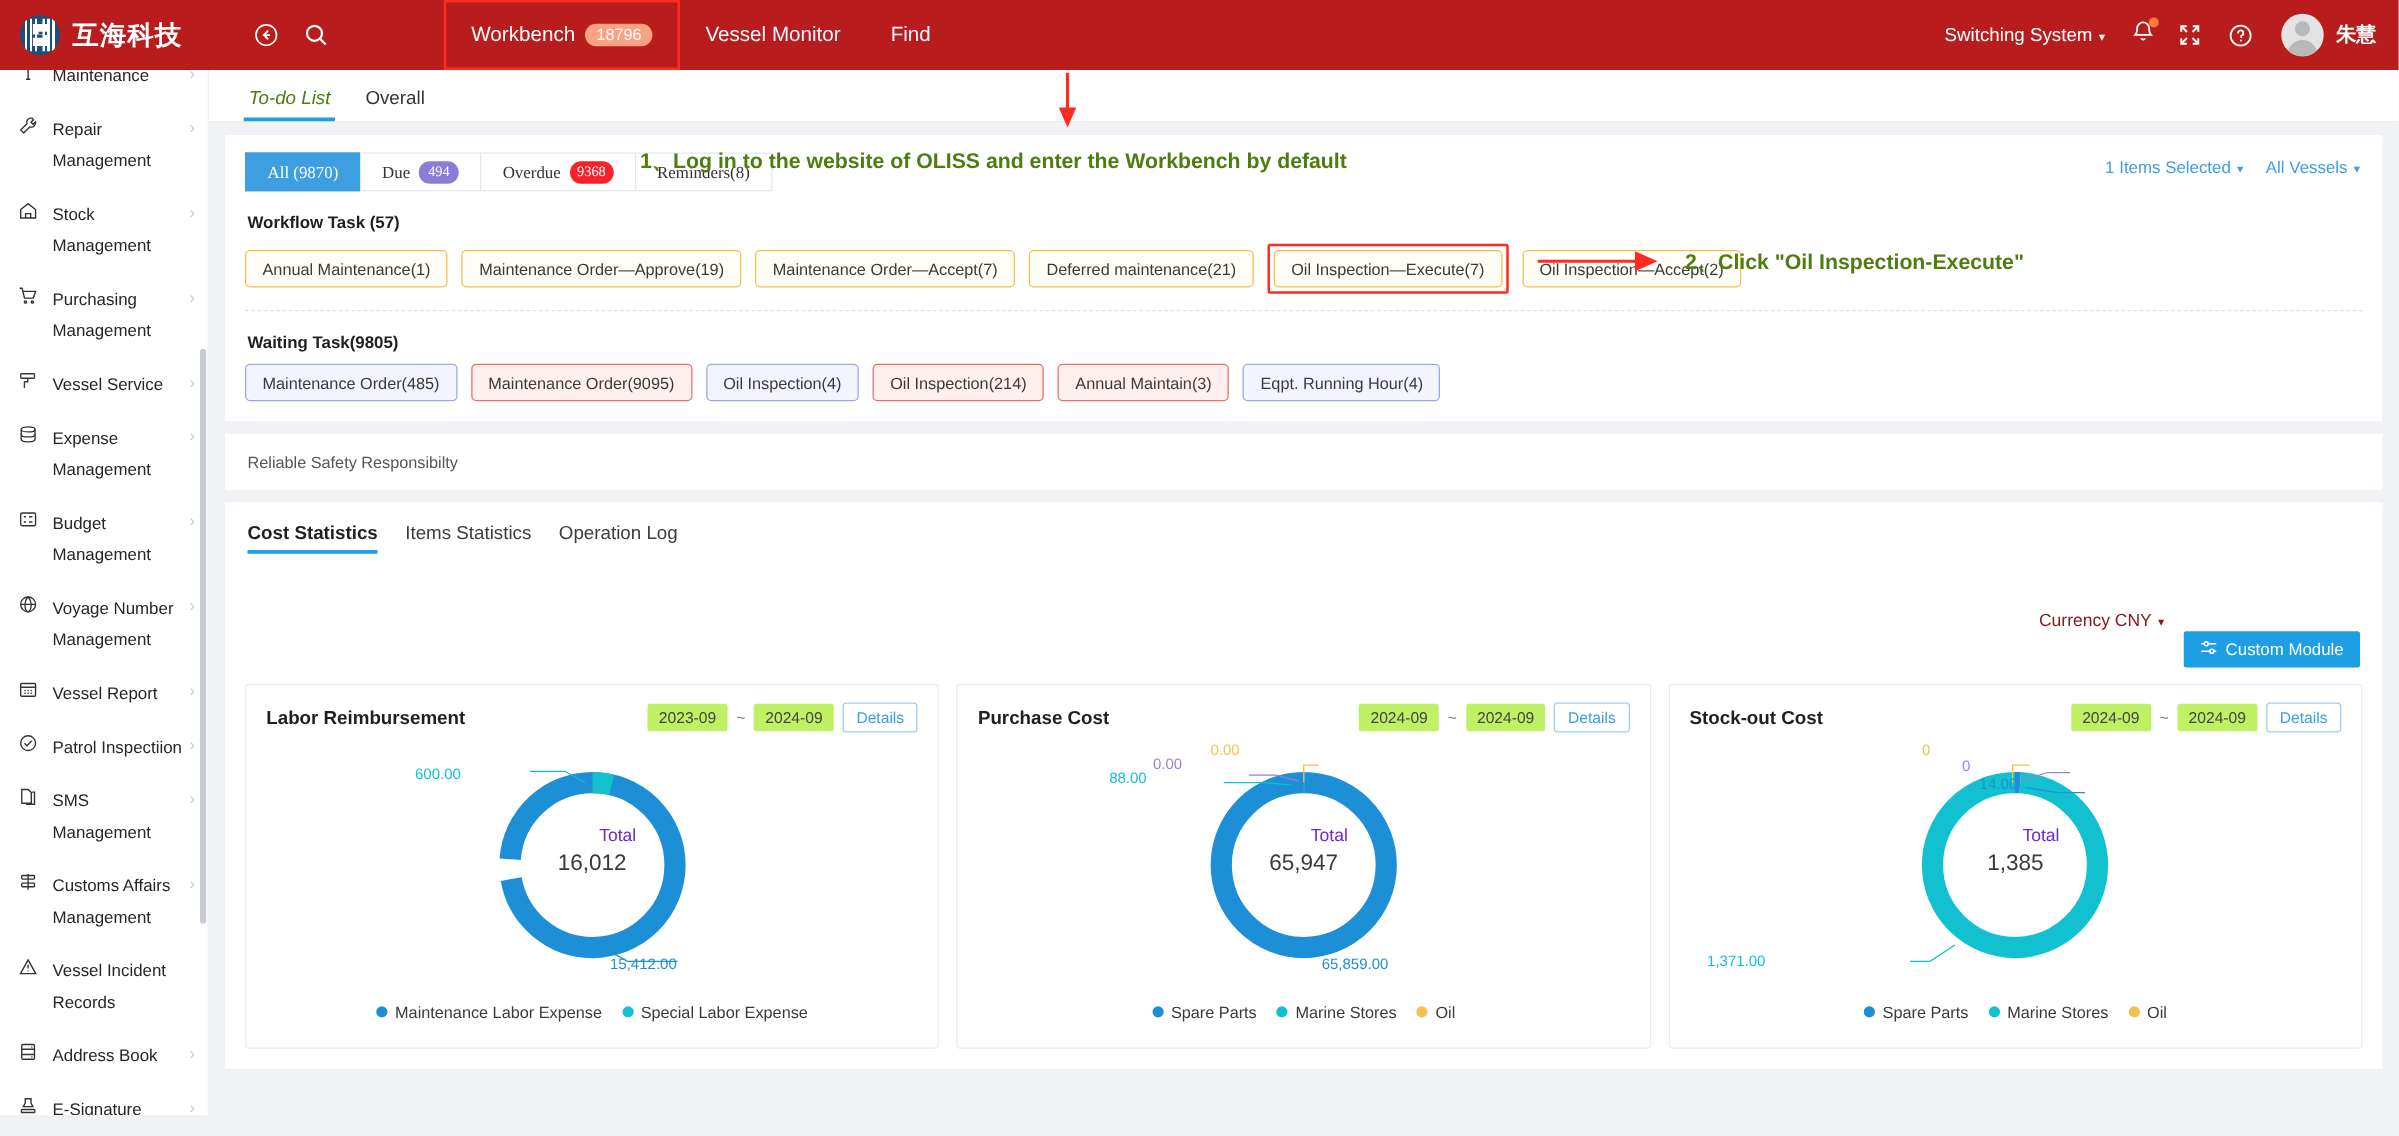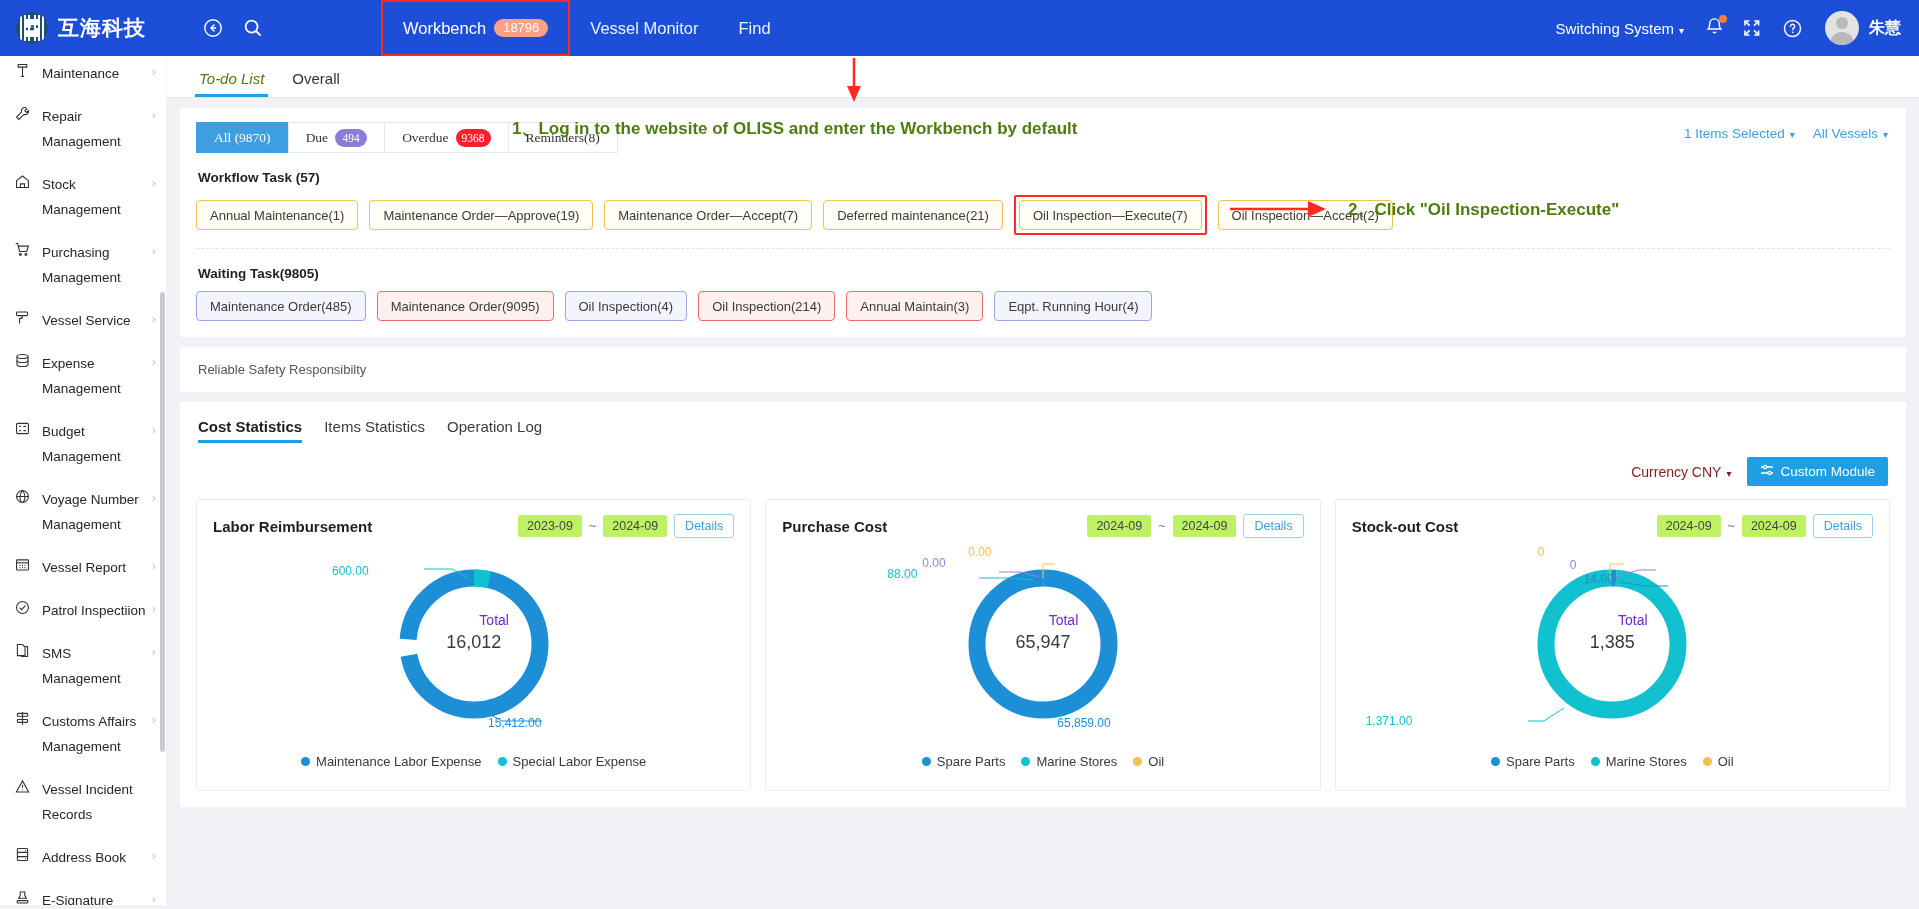--- a/index.html
+++ b/index.html
@@ -7,21 +7,21 @@
     width: 1919px; height: 909px;
     font-family: "Liberation Sans", sans-serif;
     background: #f0f2f5;
     overflow: hidden;
   }
   body { position: relative; }
 
   
   .header {
     position: absolute; top: 0; left: 0; width: 1919px; height: 56px;
-    background: #1d4ed8; display: flex; align-items: center; z-index: 20;
+    background: #b91c1c; display: flex; align-items: center; z-index: 20;
   }
   .brand { display: flex; align-items: center; margin-left: 16px; width: 170px; }
   .brand-logo {
     width: 32px; height: 32px; border-radius: 50%;
     background: #1f4e79; position: relative; overflow: hidden;
     display: inline-block;
   }
   .brand-logo::before {
     content: ""; position: absolute; left: 4px; top: 3px;
     width: 10px; height: 26px;
@@ -39,21 +39,21 @@
   }
   .brand-name {
     color: #fff; font-size: 21px; font-weight: bold; margin-left: 10px;
     letter-spacing: 1px;
   }
   .hdr-icon-btn {
     width: 26px; height: 26px; margin-left: 14px; color: #fff;
     display: flex; align-items: center; justify-content: center; cursor: pointer;
   }
   .hdr-icon-btn svg { display: block; }
-  .hdr-nav { display: flex; align-items: center; margin-left: 115px; height: 56px; }
+  .hdr-nav { display: flex; align-items: center; margin-left: 89px; height: 56px; }
   .nav-item {
     color: #e8f6ff; font-size: 16.5px; padding: 0 20px; height: 56px;
     display: flex; align-items: center; cursor: pointer; white-space: nowrap;
   }
   .nav-item.active { color: #ffffff; font-weight: normal; }
   .nav-wrap-active {
     position: relative; display: flex; align-items: center; height: 56px;
     border: 2.5px solid #ff2a21; box-sizing: border-box;
   }
   .nav-badge {
@@ -80,21 +80,21 @@
     width: 12px; height: 12px; border-radius: 50%; background: #b9b9b9;
   }
   .avatar::after {
     content: ""; position: absolute; left: 5px; top: 21px;
     width: 24px; height: 16px; border-radius: 12px 12px 0 0; background: #b9b9b9;
   }
   .user-name { font-size: 16px; margin-left: 10px; font-weight: bold; font-family: Liberation Serif, serif; }
 
   
   .sidebar {
-    position: absolute; top: 52px; left: 0; width: 167px; height: 853px;
+    position: absolute; top: 39px; left: 0; width: 167px; height: 853px;
     background: #fff; border-right: 1px solid #eceff3;
     overflow: hidden; z-index: 10;
   }
   .side-item {
     display: flex; align-items: flex-start; padding: 9px 10px 9px 12px;
     cursor: pointer; position: relative; min-height: 40px;
   }
   .side-icon {
     width: 20px; flex: 0 0 20px; color: #333; margin-top: 1px;
     display: flex; align-items: center; justify-content: center;
@@ -196,21 +196,21 @@
     height: 3px; background: #1e9fe3;
   }
   .stats-toolbar {
     display: flex; justify-content: flex-end; align-items: center;
     gap: 16px; padding: 14px 18px 0 0;
   }
   .currency-link { color: #7f1d1d; font-size: 14px; cursor: pointer; }
   .custom-module-btn {
     background: #1e9fe3; color: #fff; font-size: 13.5px;
     padding: 7px 13px; border-radius: 2px; cursor: pointer;
-    display: flex; align-items: center; gap: 6px;
+    display: flex; align-items: center; gap: 6px; margin-top: 48px;
   }
 
   .chart-row { display: flex; gap: 14px; padding: 13px 16px 16px 16px; }
   .chart-card {
     flex: 1 1 0; border: 1px solid #e9edf2; border-radius: 3px;
     background: #fff; padding: 14px 16px 12px 16px; min-height: 292px;
     position: relative;
   }
   .chart-head { display: flex; align-items: center; }
   .chart-title { font-size: 15px; font-weight: bold; color: #1f1f1f; }

